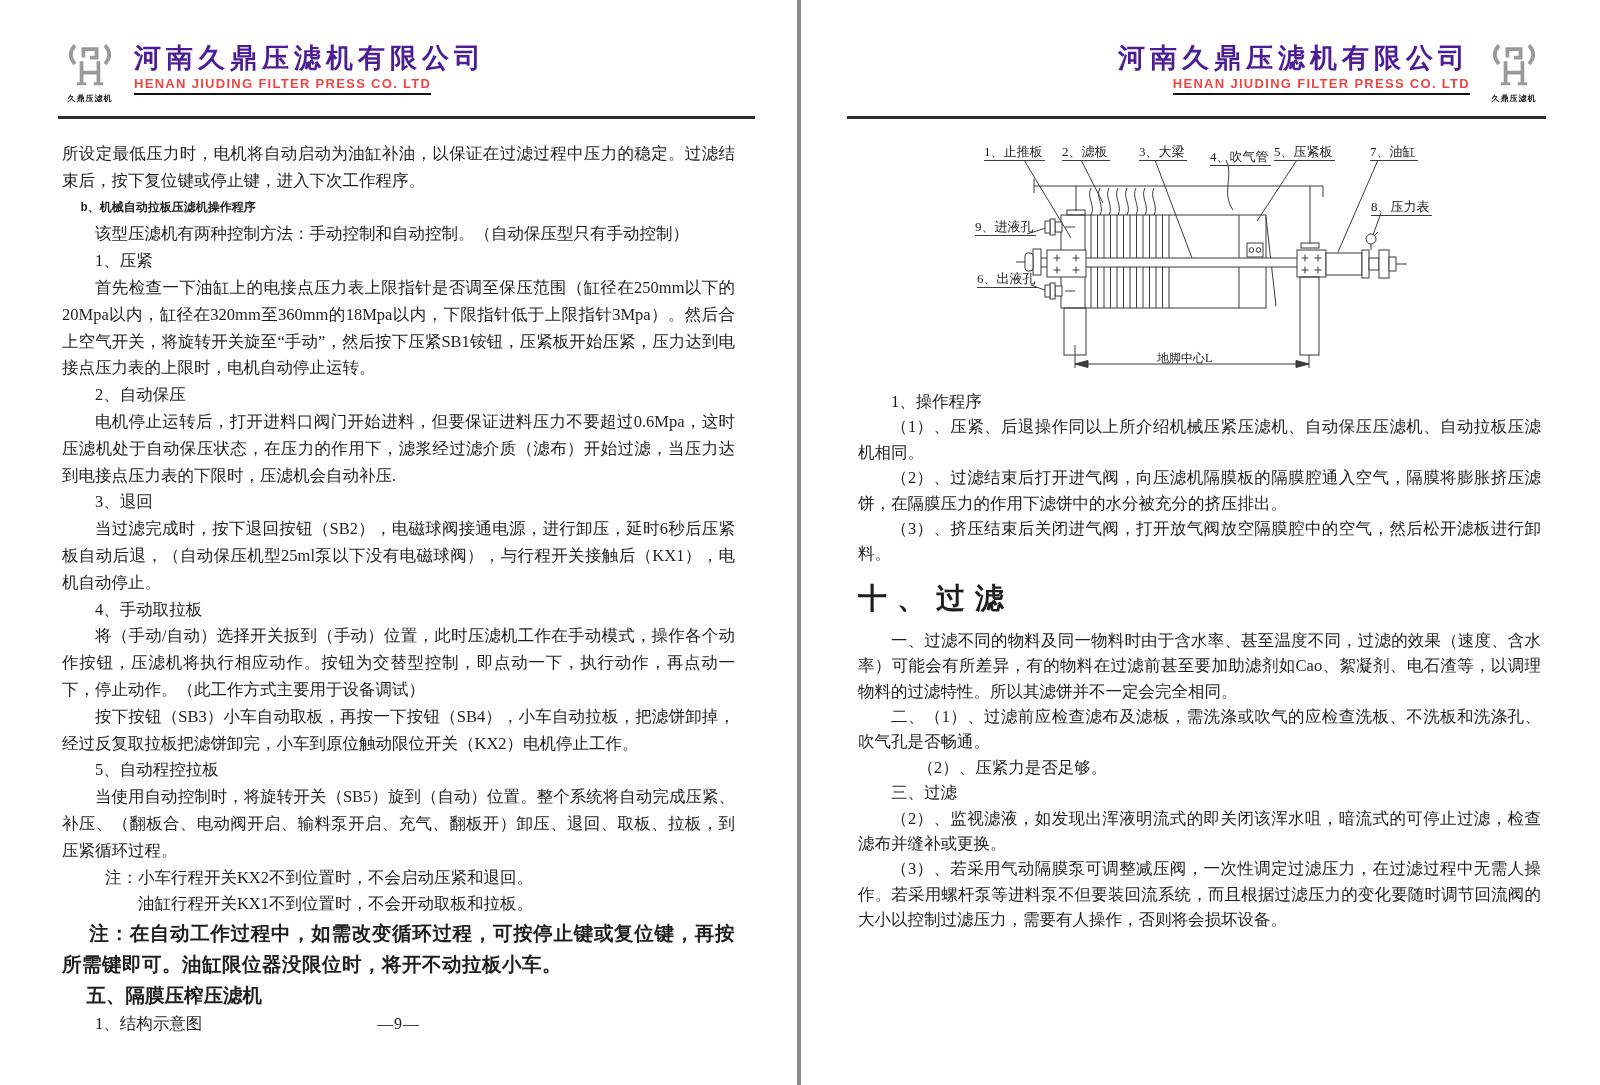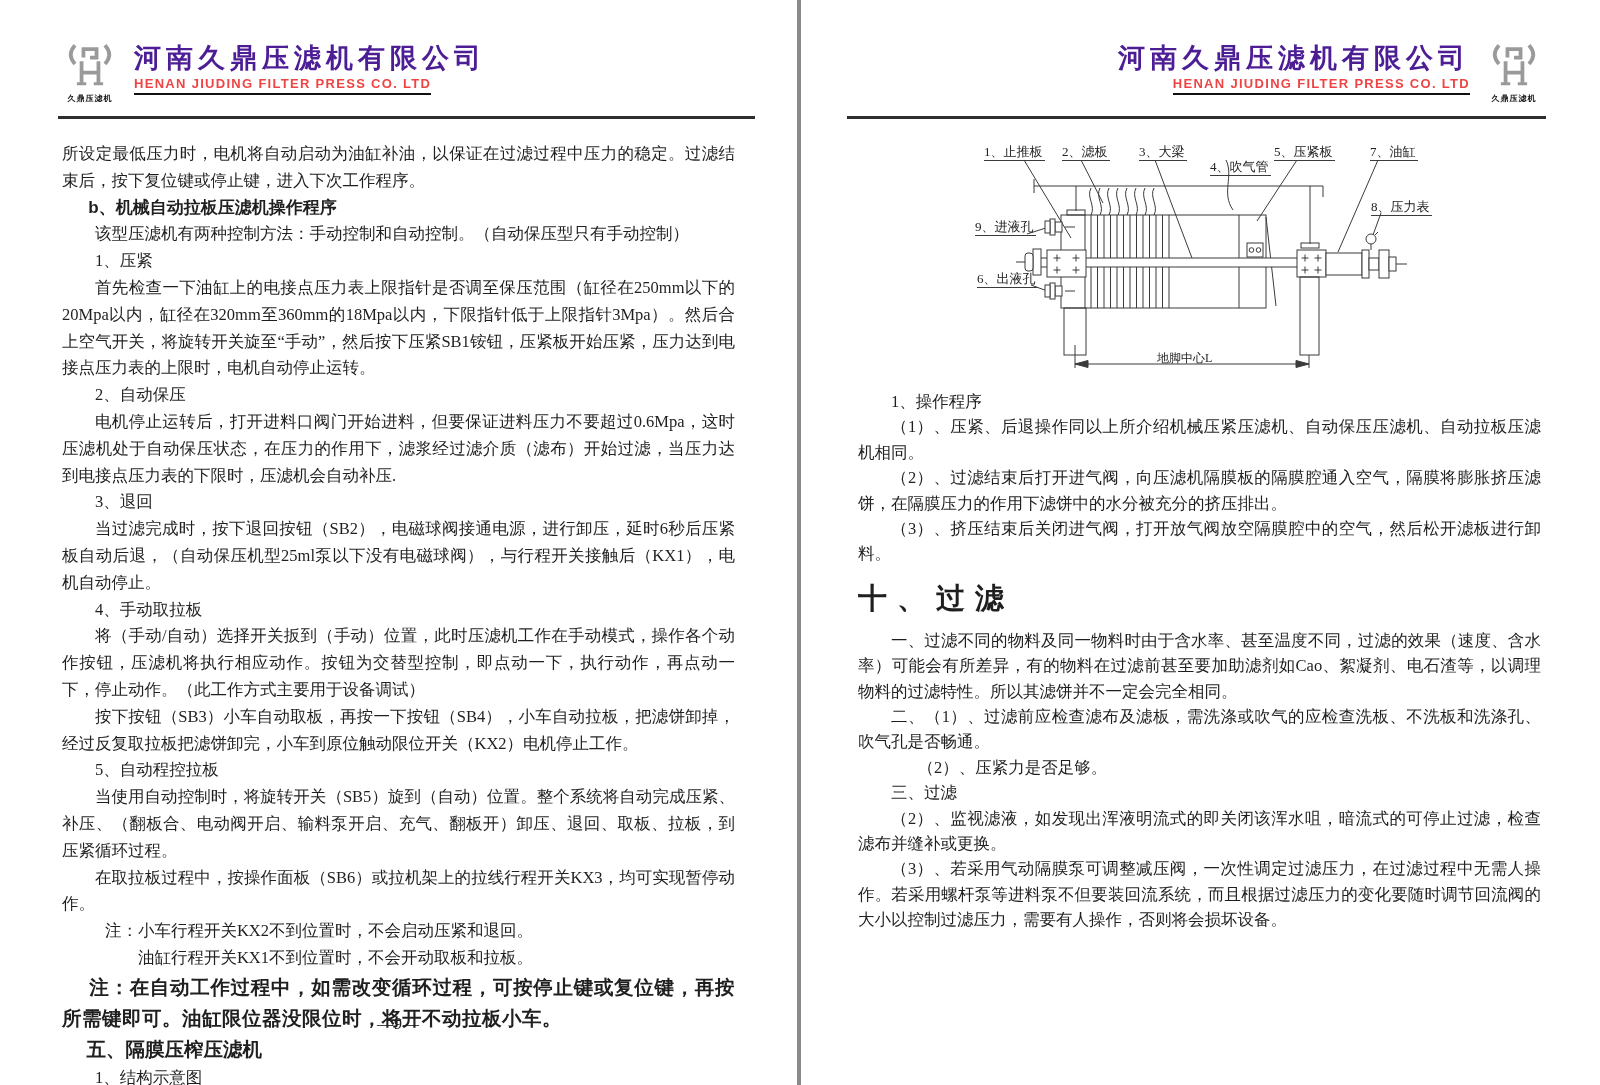--- a/index.html
+++ b/index.html
@@ -34,41 +34,41 @@
   
   .page-main{margin:22px 62px 0 62px;}
   .pg-left .page-main{font-size:16.5px;line-height:26.8px;}
   .pg-right .page-main{margin:6px 57px 0 57px;font-size:16.5px;line-height:25.4px;}
   .page-main p{margin:0;text-align:justify;text-justify:inter-ideograph;}
   .p-i0{text-indent:0;}
   .p-i2{text-indent:2em;}
   .p-i3{text-indent:2.6em;}
   .p-i3b{text-indent:3.6em;}
   .p-i4{text-indent:4.6em;}
-  .p-hb{text-indent:1.55em;font-family:Liberation Sans, sans-serif;font-weight:700;font-size:17px;}
+  .p-hb{text-indent:1.55em;font-family:Liberation Mono, monospace;font-weight:700;font-size:12px;}
   .p-hb2{text-indent:1.25em;font-family:"Liberation Sans",sans-serif;font-weight:700;
          font-size:19.5px;line-height:31px;}
   .p-bignote{text-indent:1.4em;font-family:"Liberation Sans",sans-serif;font-weight:700;
          font-size:19.5px;line-height:31px;letter-spacing:0.5px;}
   .p-title{text-align:center;text-indent:0;font-family:"Liberation Sans",sans-serif;
          font-weight:700;font-size:29px;letter-spacing:10px;line-height:1.1;
          margin:16px 0 13px !important;}
 
   .page-num{position:absolute;bottom:52px;left:0;width:100%;text-align:center;
          font-size:16px;letter-spacing:1px;color:#222;}
 
   
   .diagram{position:relative;margin:12px 0 0 128px;width:540px;height:252px;}
   .diagram svg{position:absolute;left:0;top:0;}
   .dlabel{position:absolute;font-size:13px;line-height:12px;color:#222;
         border-bottom:1px solid #3b3b3b;padding:0 2px 2px 0;white-space:nowrap;}
   .dl-1{left:55px;top:15px;}
   .dl-2{left:133px;top:15px;}
   .dl-3{left:210px;top:15px;}
-  .dl-4{left:281px;top:30px;}
+  .dl-4{left:281px;top:20px;}
   .dl-5{left:345px;top:15px;}
   .dl-7{left:441px;top:15px;}
   .dl-8{left:442px;top:70px;}
   .dl-9{left:46px;top:90px;}
   .dl-6{left:48px;top:142px;}
   .dim-label{position:absolute;left:228px;top:219px;font-size:12px;color:#222;white-space:nowrap;}
 </style>
 </head>
 <body>
 
@@ -105,21 +105,20 @@
       <p class="p-i2">首先检查一下油缸上的电接点压力表上限指针是否调至保压范围（缸径在250mm以下的20Mpa以内，缸径在320mm至360mm的18Mpa以内，下限指针低于上限指针3Mpa）。然后合上空气开关，将旋转开关旋至“手动”，然后按下压紧SB1铵钮，压紧板开始压紧，压力达到电接点压力表的上限时，电机自动停止运转。</p>
       <p class="p-i2">2、自动保压</p>
       <p class="p-i2">电机停止运转后，打开进料口阀门开始进料，但要保证进料压力不要超过0.6Mpa，这时压滤机处于自动保压状态，在压力的作用下，滤浆经过滤介质（滤布）开始过滤，当压力达到电接点压力表的下限时，压滤机会自动补压.</p>
       <p class="p-i2">3、退回</p>
       <p class="p-i2">当过滤完成时，按下退回按钮（SB2），电磁球阀接通电源，进行卸压，延时6秒后压紧板自动后退，（自动保压机型25ml泵以下没有电磁球阀），与行程开关接触后（KX1），电机自动停止。</p>
       <p class="p-i2">4、手动取拉板</p>
       <p class="p-i2">将（手动/自动）选择开关扳到（手动）位置，此时压滤机工作在手动模式，操作各个动作按钮，压滤机将执行相应动作。按钮为交替型控制，即点动一下，执行动作，再点动一下，停止动作。（此工作方式主要用于设备调试）</p>
       <p class="p-i2">按下按钮（SB3）小车自动取板，再按一下按钮（SB4），小车自动拉板，把滤饼卸掉，经过反复取拉板把滤饼卸完，小车到原位触动限位开关（KX2）电机停止工作。</p>
       <p class="p-i2">5、自动程控拉板</p>
       <p class="p-i2">当使用自动控制时，将旋转开关（SB5）旋到（自动）位置。整个系统将自动完成压紧、补压、（翻板合、电动阀开启、输料泵开启、充气、翻板开）卸压、退回、取板、拉板，到压紧循环过程。</p>
-      <p class="p-i2">在取拉板过程中，按操作面板（SB6）或拉机架上的拉线行程开关KX3，均可实现暂停动作。</p>
       <p class="p-i3">注：小车行程开关KX2不到位置时，不会启动压紧和退回。</p>
       <p class="p-i4">油缸行程开关KX1不到位置时，不会开动取板和拉板。</p>
       <p class="p-bignote">注：在自动工作过程中，如需改变循环过程，可按停止键或复位键，再按所需键即可。油缸限位器没限位时，将开不动拉板小车。</p>
       <p class="p-hb2">五、隔膜压榨压滤机</p>
       <p class="p-i2">1、结构示意图</p>
     </div>
 
   <div class="page-num">—9—</div>
 </div>
 

